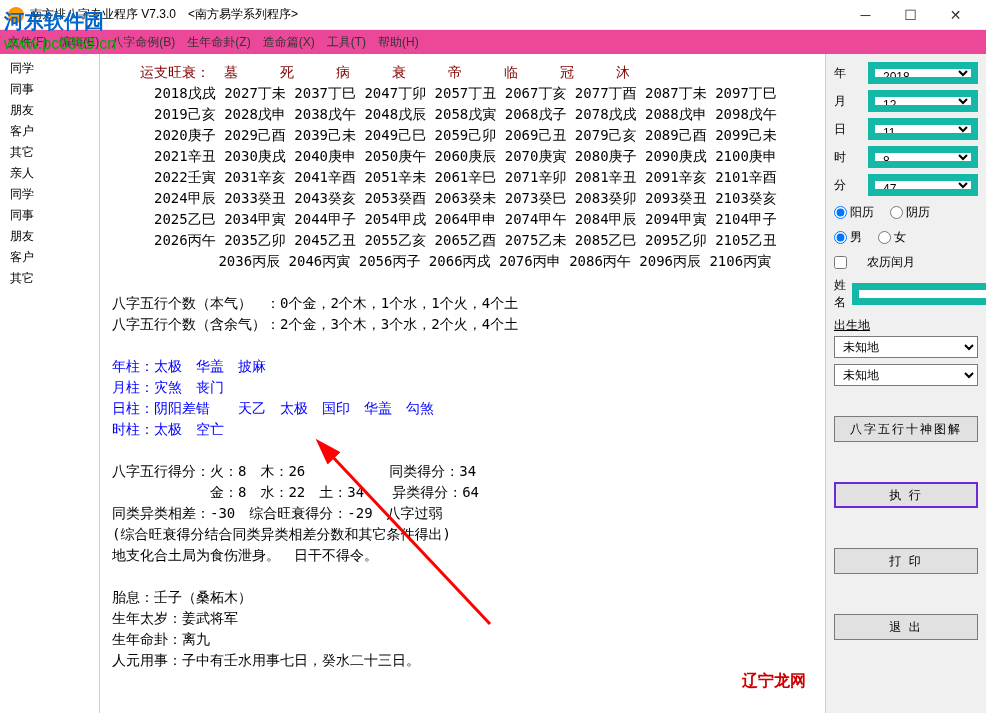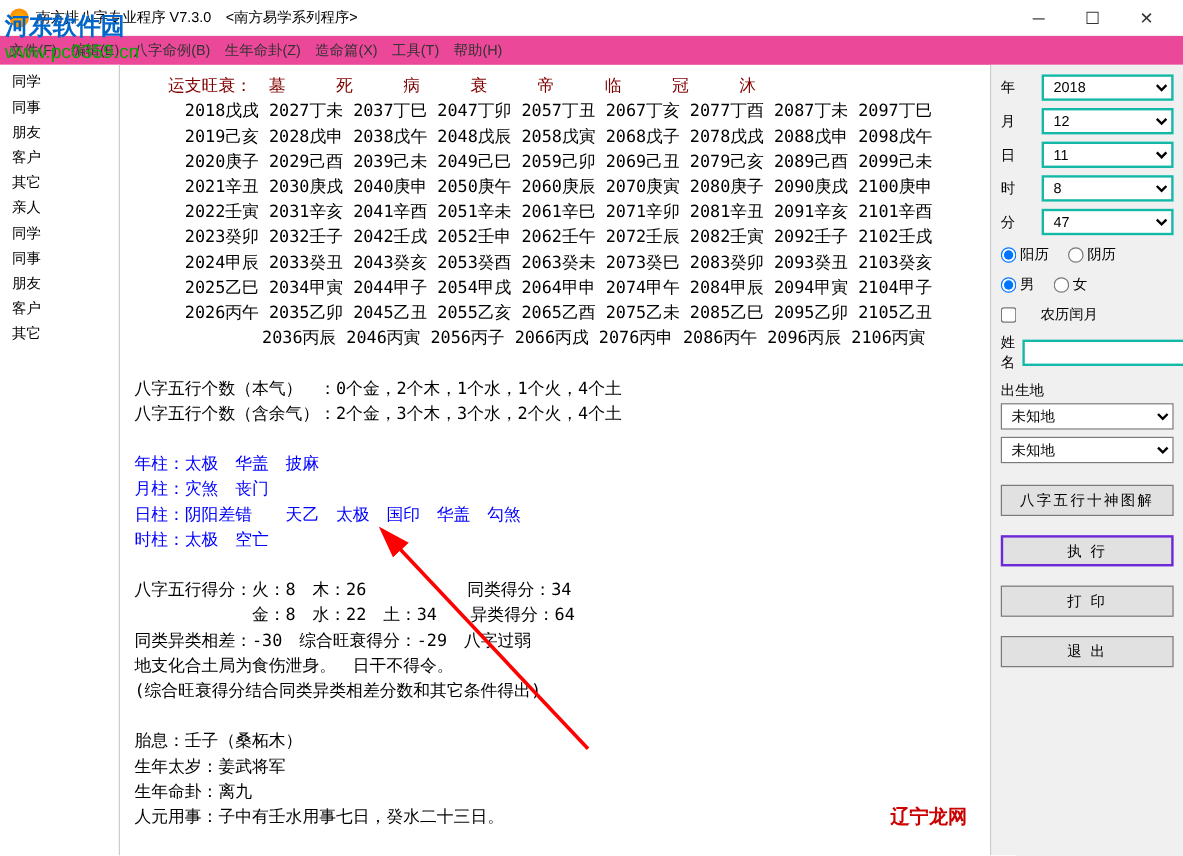--- a/index.html
+++ b/index.html
@@ -19,27 +19,27 @@
 .sidebar { width: 100px; border-right: 1px solid #ccc; padding: 4px; background: #fff; overflow-y: auto; }
 .sidebar .item { padding: 2px 6px; color: #000; white-space: nowrap; cursor: default; }
 .content { flex: 1; padding: 8px 12px; overflow: auto; font-family: SimSun, monospace; font-size: 14px; line-height: 1.5; position: relative; border-right: 1px solid #ccc; }
 .line { white-space: pre; }
 .header-line { color: #800000; font-weight: normal; }
 .blue { color: #0000ff; }
 .red-arrow { position: absolute; top: 380px; left: 200px; pointer-events: none; }
 .rpanel { width: 160px; padding: 8px; background: #f0f0f0; }
 .rpanel .row { display: flex; align-items: center; margin-bottom: 6px; gap: 6px; }
 .rpanel label { width: 28px; text-align: left; }
-.rpanel select, .rpanel input[type=text] { flex: 1; height: 22px; border: 2px solid #14b8a6; background: #fff; padding: 0 4px; font-size: 12px; }
+.rpanel select, .rpanel input[type=text] { flex: 1; height: 22px; border: 7px solid #14b8a6; background: #fff; padding: 0 4px; font-size: 12px; }
 .rpanel .radios { display: flex; gap: 16px; margin: 8px 0; }
 .rpanel .radios label { width: auto; display: flex; align-items: center; gap: 3px; }
 .rpanel .chk { margin: 6px 0; display: flex; align-items: center; gap: 20px; }
-.rpanel .btn { width: 100%; height: 26px; margin: 8px 0; border: 1px solid #7a7a7a; background: #e1e1e1; cursor: pointer; font-size: 12px; letter-spacing: 2px; }
+.rpanel .btn { width: 100%; height: 26px; margin: 20px 0; border: 1px solid #7a7a7a; background: #e1e1e1; cursor: pointer; font-size: 12px; letter-spacing: 2px; }
 .rpanel .btn.primary { border: 2px solid #6d28d9; }
-.rpanel .section-label { margin: 6px 0 2px; }
+.rpanel .section-label { margin: 6px 0 2px; text-decoration: underline; }
 .bottom-watermark { position: absolute; bottom: 21px; right: 180px; z-index: 10; font-size: 16px; font-weight: bold; color: #cc0000; pointer-events: none; }
 </style>
 </head>
 <body>
 
 <div class="watermark">
   <div class="logo"><span class="l1">河东软件园</span></div>
   <div class="url">www.pc0359.cn</div>
 </div>
 
@@ -78,39 +78,38 @@
     <div class="item">其它</div>
   </div>
 
   <div class="content">
     <div class="line header-line">　　运支旺衰：　墓　　　死　　　病　　　衰　　　帝　　　临　　　冠　　　沐</div>
     <div class="line">　　　2018戊戌 2027丁未 2037丁巳 2047丁卯 2057丁丑 2067丁亥 2077丁酉 2087丁未 2097丁巳</div>
     <div class="line">　　　2019己亥 2028戊申 2038戊午 2048戊辰 2058戊寅 2068戊子 2078戊戌 2088戊申 2098戊午</div>
     <div class="line">　　　2020庚子 2029己酉 2039己未 2049己巳 2059己卯 2069己丑 2079己亥 2089己酉 2099己未</div>
     <div class="line">　　　2021辛丑 2030庚戌 2040庚申 2050庚午 2060庚辰 2070庚寅 2080庚子 2090庚戌 2100庚申</div>
     <div class="line">　　　2022壬寅 2031辛亥 2041辛酉 2051辛未 2061辛巳 2071辛卯 2081辛丑 2091辛亥 2101辛酉</div>
-    <div class="line">　　　2023癸卯 2032壬子 2042壬戌 2052壬申 2062壬午 2072壬辰 2082壬寅 2092壬子 2102壬戌</div>
     <div class="line">　　　2024甲辰 2033癸丑 2043癸亥 2053癸酉 2063癸未 2073癸巳 2083癸卯 2093癸丑 2103癸亥</div>
     <div class="line">　　　2025乙巳 2034甲寅 2044甲子 2054甲戌 2064甲申 2074甲午 2084甲辰 2094甲寅 2104甲子</div>
     <div class="line">　　　2026丙午 2035乙卯 2045乙丑 2055乙亥 2065乙酉 2075乙未 2085乙巳 2095乙卯 2105乙丑</div>
     <div class="line">　　　　　　　 2036丙辰 2046丙寅 2056丙子 2066丙戌 2076丙申 2086丙午 2096丙辰 2106丙寅</div>
     <div class="line">&nbsp;</div>
     <div class="line">八字五行个数（本气）　：0个金，2个木，1个水，1个火，4个土</div>
     <div class="line">八字五行个数（含余气）：2个金，3个木，3个水，2个火，4个土</div>
     <div class="line">&nbsp;</div>
     <div class="line blue">年柱：太极　华盖　披麻</div>
     <div class="line blue">月柱：灾煞　丧门</div>
     <div class="line blue">日柱：阴阳差错　　天乙　太极　国印　华盖　勾煞</div>
     <div class="line blue">时柱：太极　空亡</div>
     <div class="line">&nbsp;</div>
     <div class="line">八字五行得分：火：8　木：26　　　　　　同类得分：34</div>
     <div class="line">　　　　　　　金：8　水：22　土：34　　异类得分：64</div>
     <div class="line">同类异类相差：-30　综合旺衰得分：-29　八字过弱</div>
+    <div class="line">(综合旺衰得分结合同类异类相差分数和其它条件得出)</div>
     <div class="line">地支化合土局为食伤泄身。　日干不得令。</div>
-    <div class="line">(综合旺衰得分结合同类异类相差分数和其它条件得出)</div>
     <div class="line">&nbsp;</div>
     <div class="line">胎息：壬子（桑柘木）</div>
     <div class="line">生年太岁：姜武将军</div>
     <div class="line">生年命卦：离九</div>
     <div class="line">人元用事：子中有壬水用事七日，癸水二十三日。</div>
 
     <svg class="red-arrow" width="220" height="220">
       <defs>
           <marker id="ah" markerWidth="10" markerHeight="10" refX="2" refY="3" orient="auto">
             <path d="M0,0 L0,6 L9,3 z" fill="#ff0000"></path>

